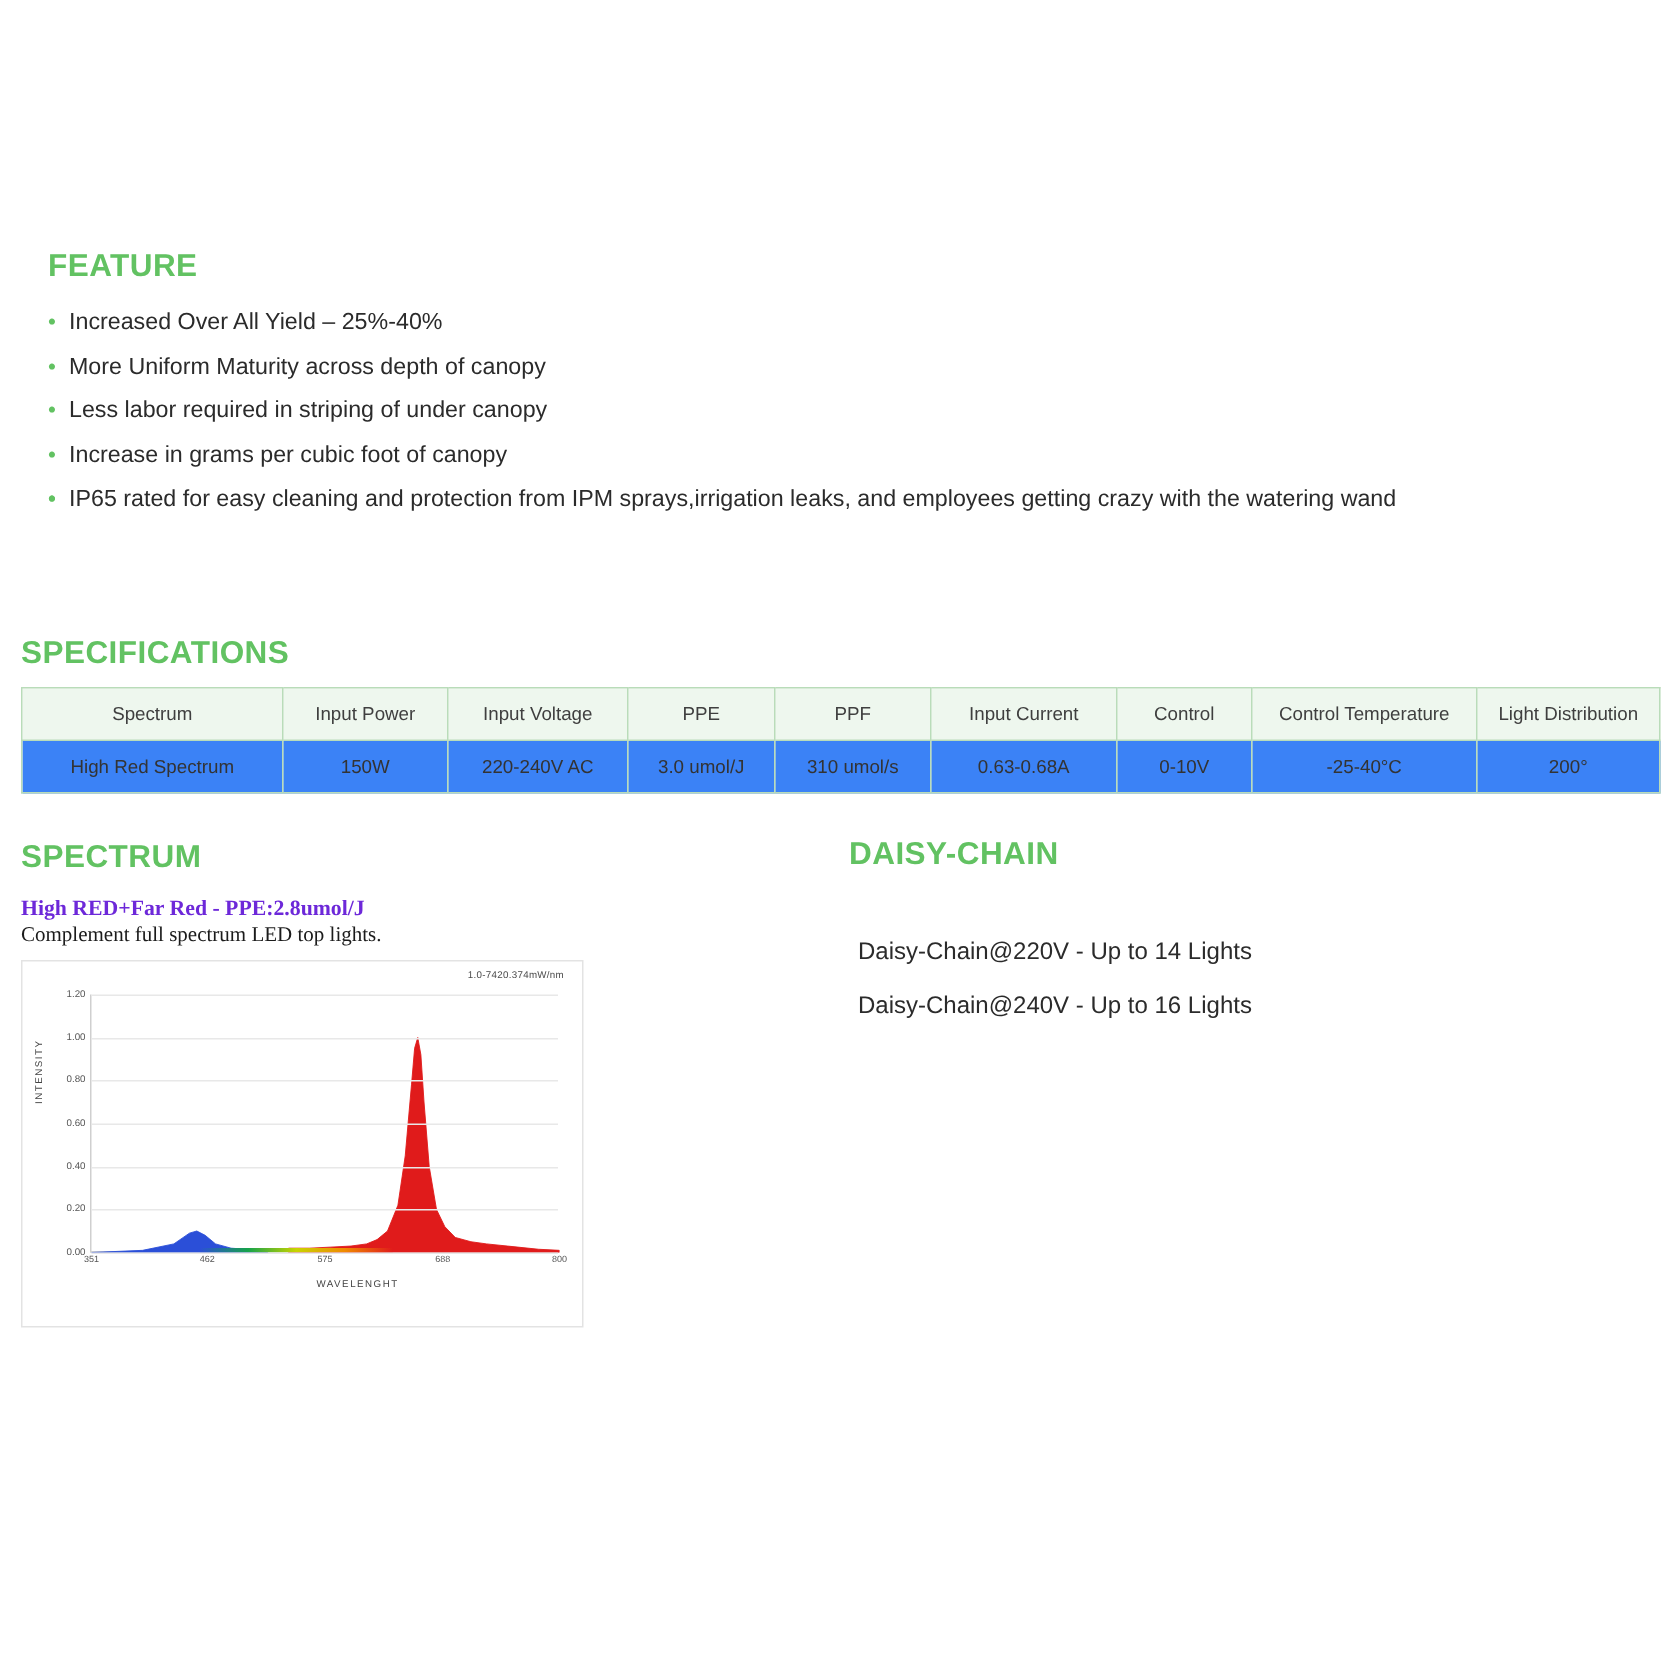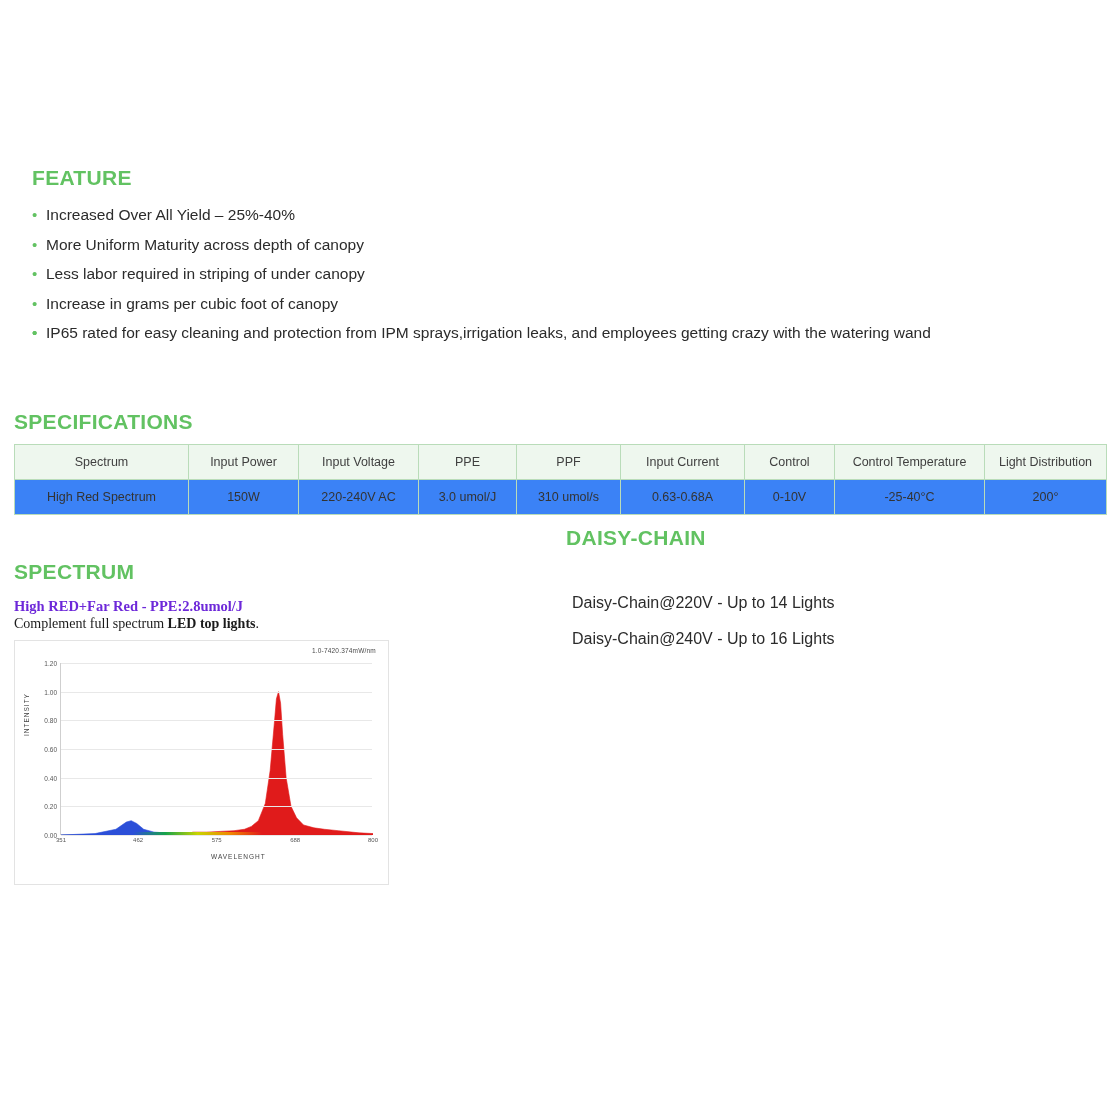--- a/index.html
+++ b/index.html
@@ -36,21 +36,21 @@
     white-space: nowrap;
   }
   .feature-list li .bullet {
     position: absolute; left: 0; top: 0;
     color: #62c262;
     font-size: 15px;
     line-height: 29.5px;
   }
 
   
-  .spec-block { position: absolute; left: 14px; top: 410px; width: 1092px; }
+  .spec-block { position: absolute; left: 14px; top: 424px; width: 1092px; }
   .spec-table {
     border-collapse: collapse;
     width: 1092px;
     table-layout: fixed;
     margin-top: 10px;
   }
   .spec-table th, .spec-table td {
     border: 1px solid #b9dcb9;
     text-align: center;
     font-size: 12.5px;
@@ -80,21 +80,21 @@
   .spectrum-block { position: absolute; left: 14px; top: 560px; width: 520px; }
   .spectrum-caption-1 {
     font-size: 14.5px; font-weight: bold; color: #6d28d9;
     margin: 14px 0 1px 0;
     font-family: "Liberation Serif", serif;
   }
   .spectrum-caption-2 {
     font-size: 14px; color: #1b1b1b; margin: 0 0 8px 0;
     font-family: "Liberation Serif", serif;
   }
-  .spectrum-caption-2 b { font-weight: bold; }
+  .spectrum-caption-2 b { font-weight: normal; }
 
   .chart-wrap {
     position: relative;
     width: 375px; height: 245px;
     background: #ffffff;
     border: 1px solid #e3e3e3;
     margin-top: 6px;
   }
   .chart-note {
     position: absolute; right: 12px; top: 6px;
@@ -138,21 +138,21 @@
   .xlabel {
     position: absolute;
     left: 196px; top: 212px;
     font-size: 6.5px; color: #444;
     letter-spacing: 1px;
     white-space: nowrap;
   }
   .chart-svg { position: absolute; left: 0; top: 0; }
 
   
-  .daisy-block { position: absolute; left: 566px; top: 526px; width: 520px; }
+  .daisy-block { position: absolute; left: 566px; top: 558px; width: 520px; }
   .daisy-line {
     font-size: 16px; color: #2b2b2b;
     margin: 18px 0 0 6px;
     white-space: nowrap;
   }
   .daisy-line.first { margin-top: 44px; }
 </style>
 </head>
 <body>
 

